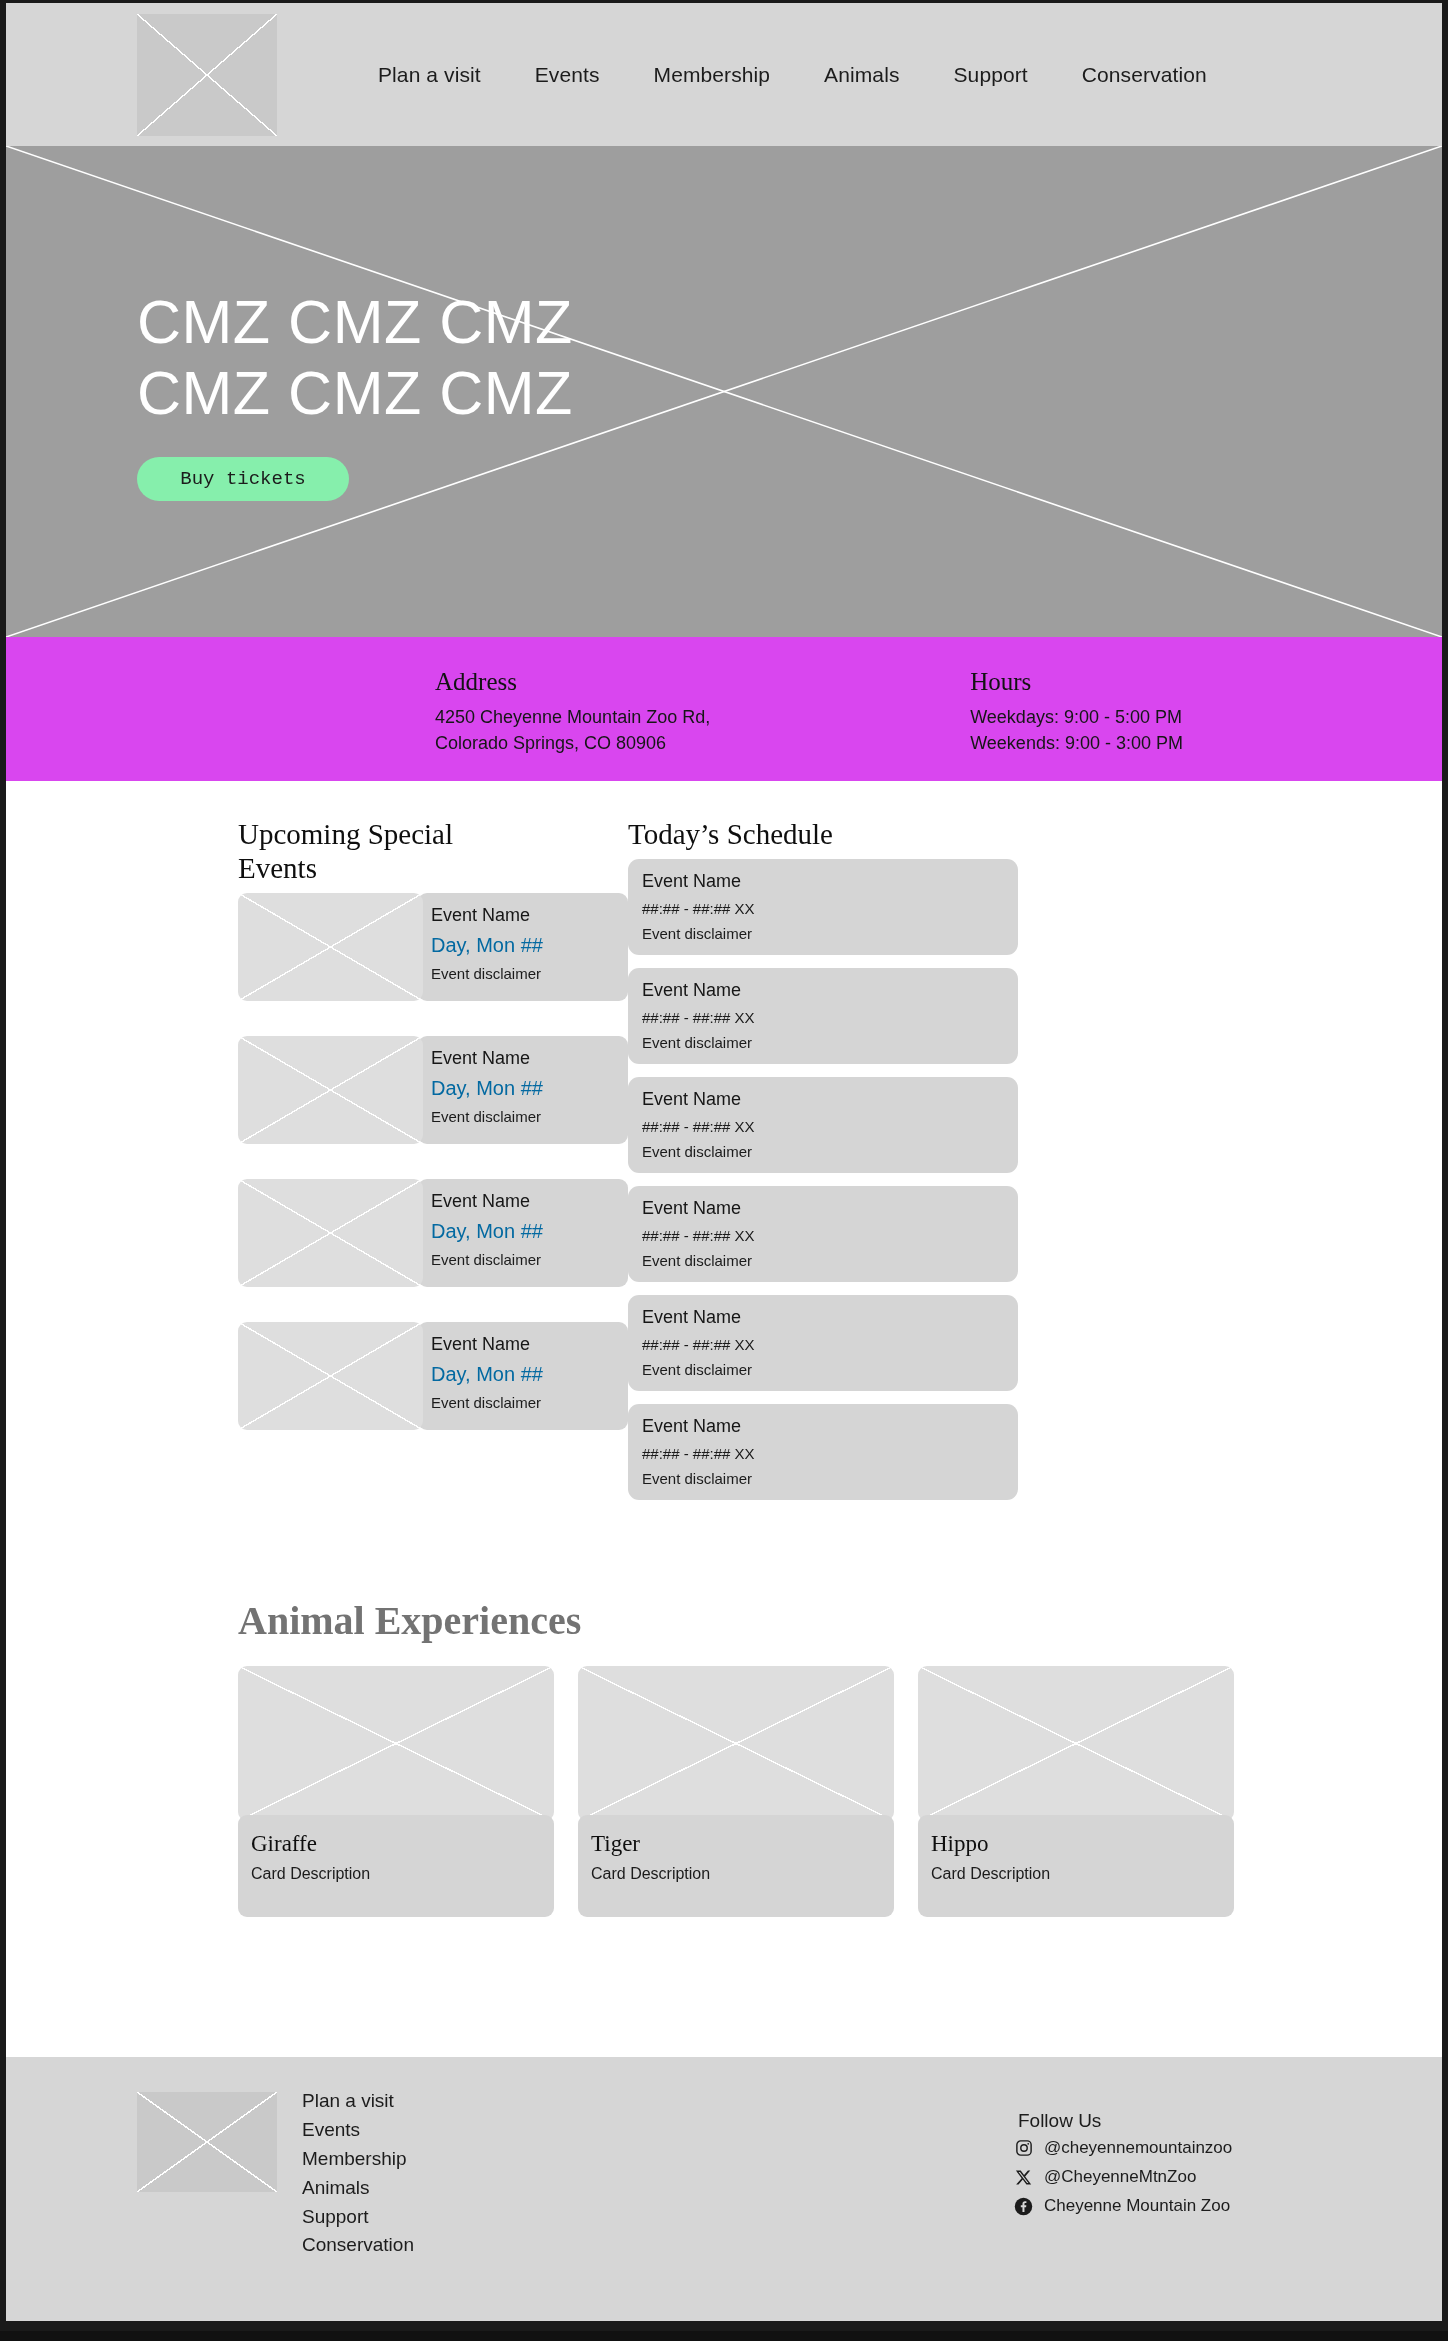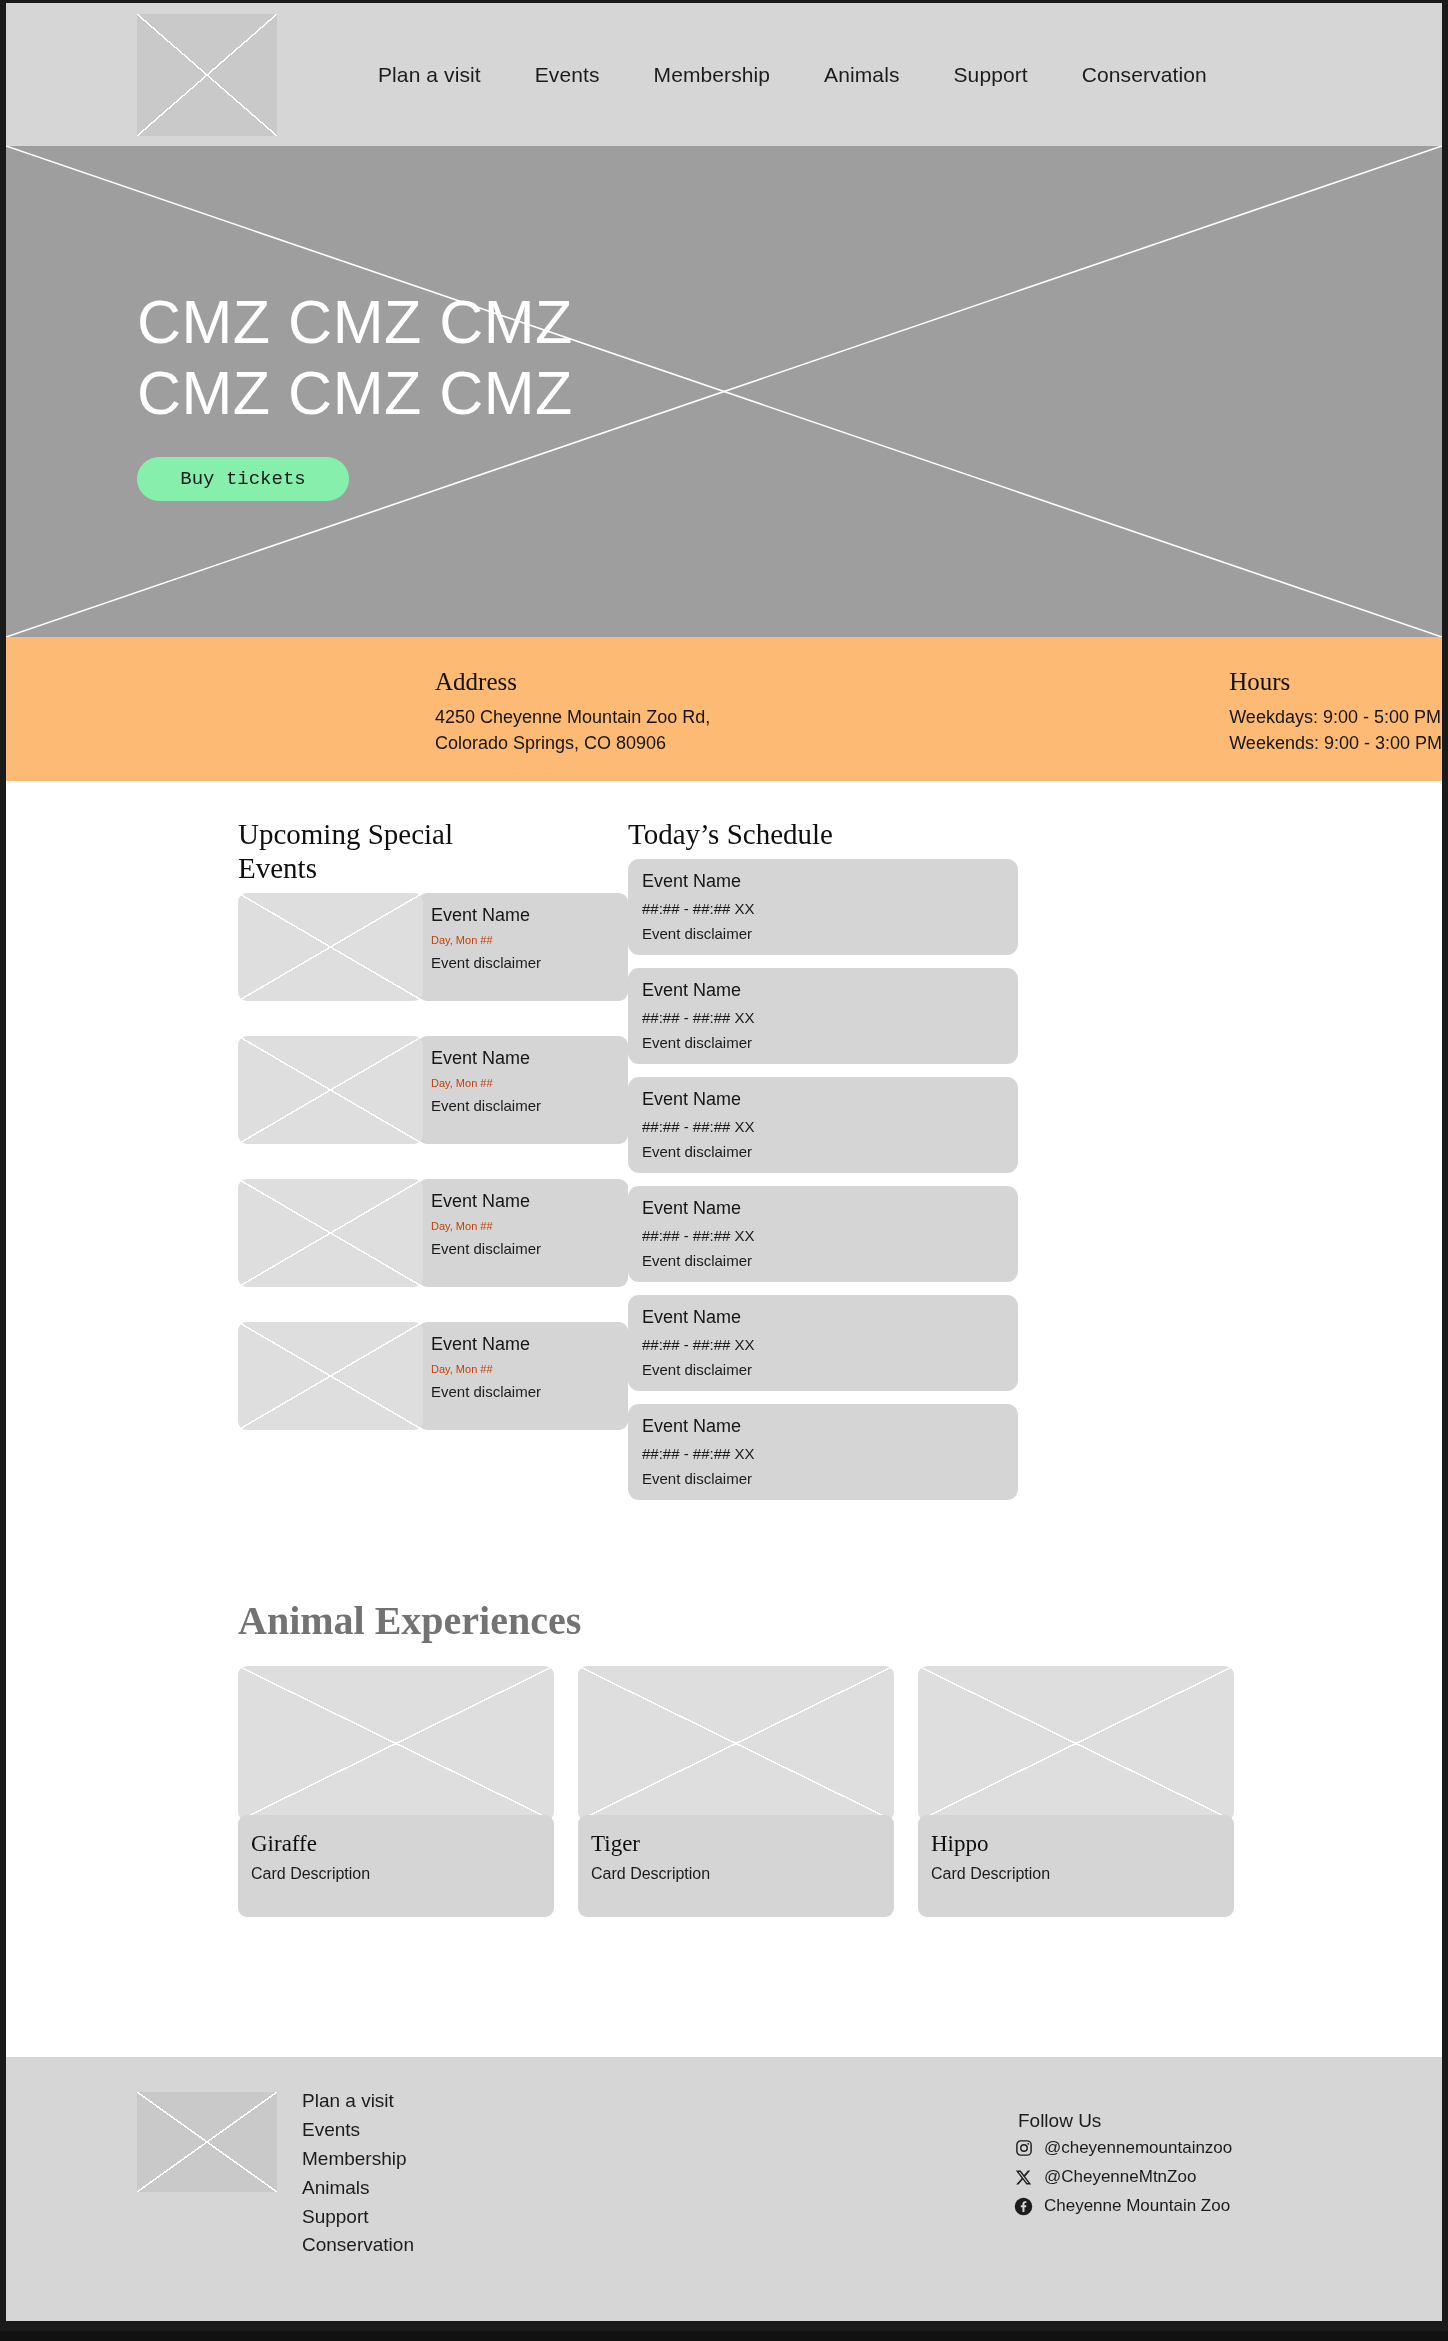--- a/index.html
+++ b/index.html
@@ -124,25 +124,24 @@
     color: #1c1c1c;
     font-size: 19px;
     border: none;
     cursor: pointer;
     font-family: Liberation Mono, monospace;
   }
 
   
   .info-band {
     height: 144px;
-    background: #fdba74;
+    background: #d946ef;
     display: flex;
     align-items: flex-start;
     padding-top: 31px;
-    justify-content: space-between;
   }
   .info-block-address { margin-left: 429px; }
   .info-block-hours   { margin-left: 260px; }
   .info-heading {
     font-family: "Liberation Serif", serif;
     font-size: 25px;
     color: #121212;
     margin-bottom: 8px;
     font-weight: 400;
   }
@@ -194,22 +193,22 @@
     border-radius: 9px;
     padding: 12px 0 0 13px;
     margin-left: -5px;
   }
   .ev-name {
     font-size: 18px;
     color: #161616;
     margin-bottom: 8px;
   }
   .ev-meta {
-    font-size: 11px;
-    color: #c2410c;
+    font-size: 20px;
+    color: #0369a1;
     margin-bottom: 8px;
   }
   .ev-disc {
     font-size: 15px;
     color: #1b1b1b;
   }
 
   
   .sched-card {
     background: #d5d5d5;

